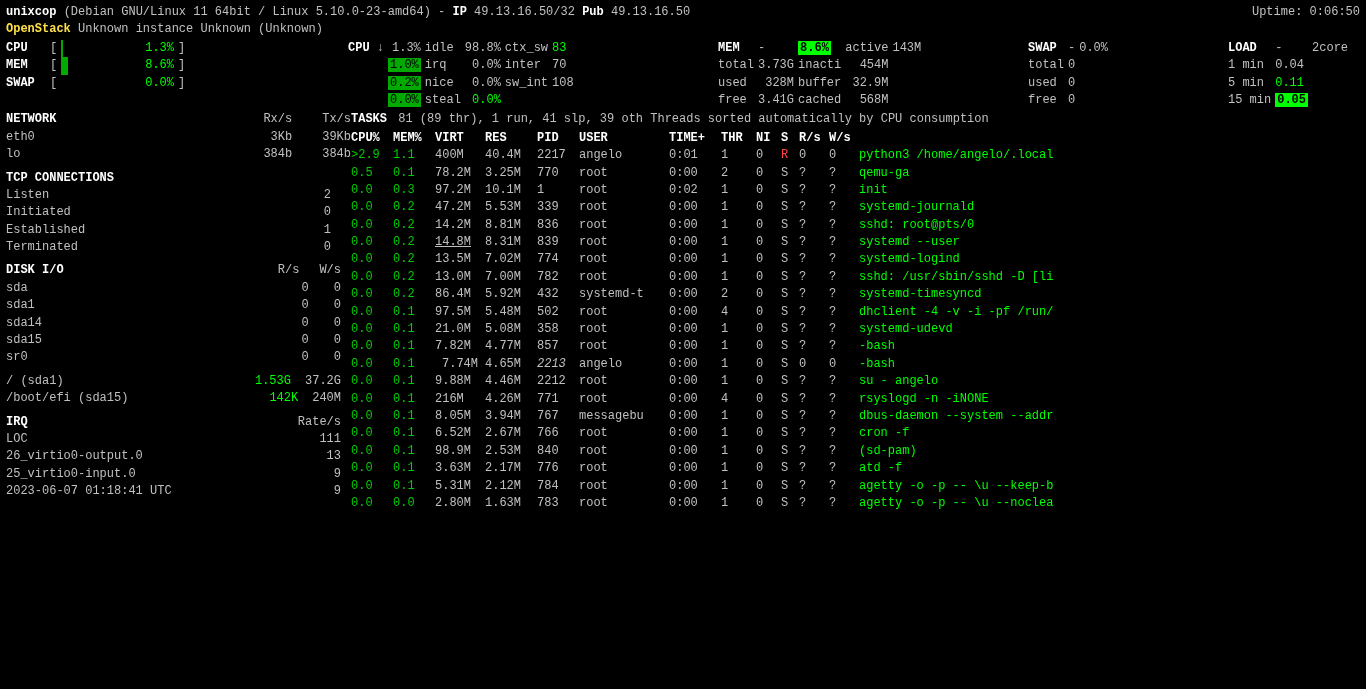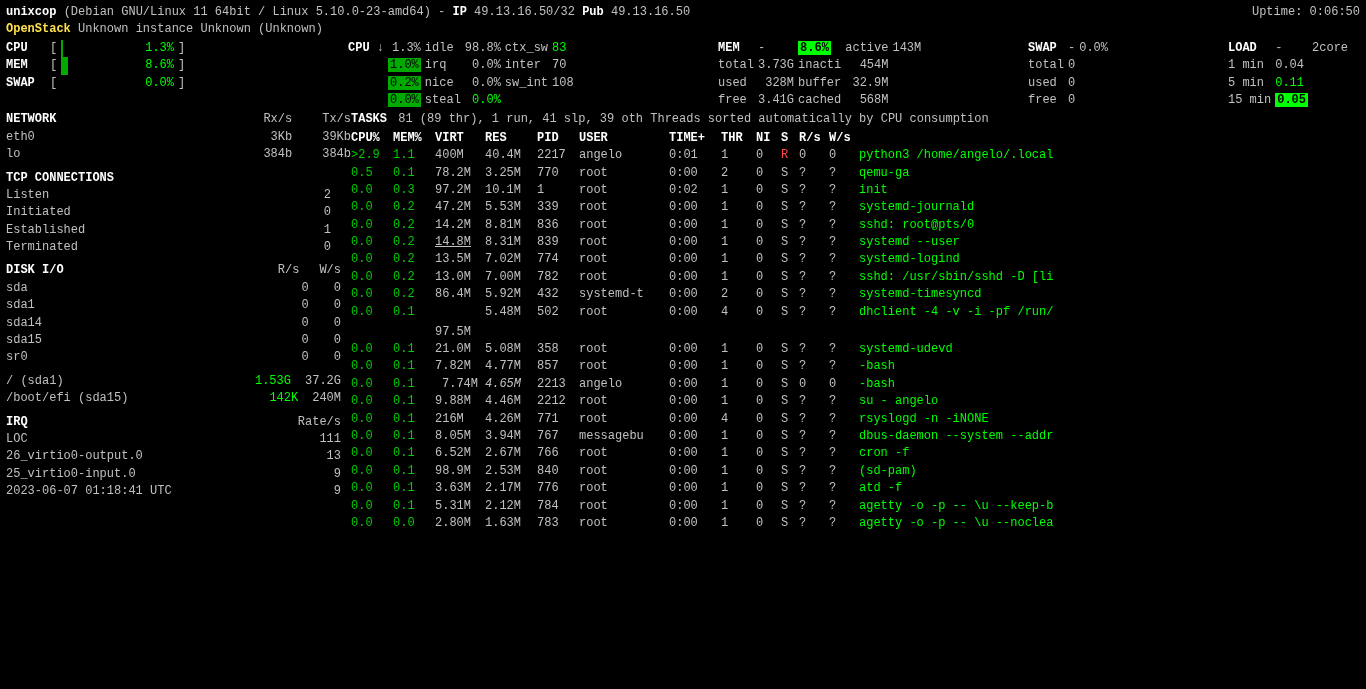--- a/index.html
+++ b/index.html
@@ -479,21 +479,21 @@
     <span style="width:35px;">2</span>
     <span style="width:25px;">0</span>
     <span style="width:18px; color:#c0c0c0;">S</span>
     <span style="width:30px;">?</span>
     <span style="width:30px;">?</span>
     <span style="color:#00ff00; overflow:hidden; white-space:nowrap;">systemd-timesyncd</span>
   </div>
         <div style="display: flex; gap: 0px; line-height: 1.45;">
     <span style="width:42px; color:#00cc00;">0.0</span>
     <span style="width:42px; color:#00cc00;">0.1</span>
-    <span style="width:50px;margin-top:20px;">97.5M</span>
+    <span style="width:50px;">97.5M</span>
     <span style="width:52px;">5.48M</span>
     <span style="width:42px;">502</span>
     <span style="width:90px;">root</span>
     <span style="width:52px;">0:00</span>
     <span style="width:35px;">4</span>
     <span style="width:25px;">0</span>
     <span style="width:18px; color:#c0c0c0;">S</span>
     <span style="width:30px;">?</span>
     <span style="width:30px;">?</span>
     <span style="color:#00ff00; overflow:hidden; white-space:nowrap;">dhclient -4 -v -i -pf /run/</span>
@@ -525,22 +525,22 @@
     <span style="width:25px;">0</span>
     <span style="width:18px; color:#c0c0c0;">S</span>
     <span style="width:30px;">?</span>
     <span style="width:30px;">?</span>
     <span style="color:#00ff00; overflow:hidden; white-space:nowrap;">-bash</span>
   </div>
         <div style="display: flex; gap: 0px; line-height: 1.45;">
     <span style="width:42px; color:#00cc00;">0.0</span>
     <span style="width:42px; color:#00cc00;">0.1</span>
     <span style="width:50px;text-align:center;">7.74M</span>
-    <span style="width:52px;font-style:italic;">4.65M</span>
-    <span style="width:42px;">2213</span>
+    <span style="width:52px;">4.65M</span>
+    <span style="width:42px;font-style:italic;">2213</span>
     <span style="width:90px;">angelo</span>
     <span style="width:52px;">0:00</span>
     <span style="width:35px;">1</span>
     <span style="width:25px;">0</span>
     <span style="width:18px; color:#c0c0c0;">S</span>
     <span style="width:30px;">0</span>
     <span style="width:30px;">0</span>
     <span style="color:#00ff00; overflow:hidden; white-space:nowrap;">-bash</span>
   </div>
         <div style="display: flex; gap: 0px; line-height: 1.45;">

